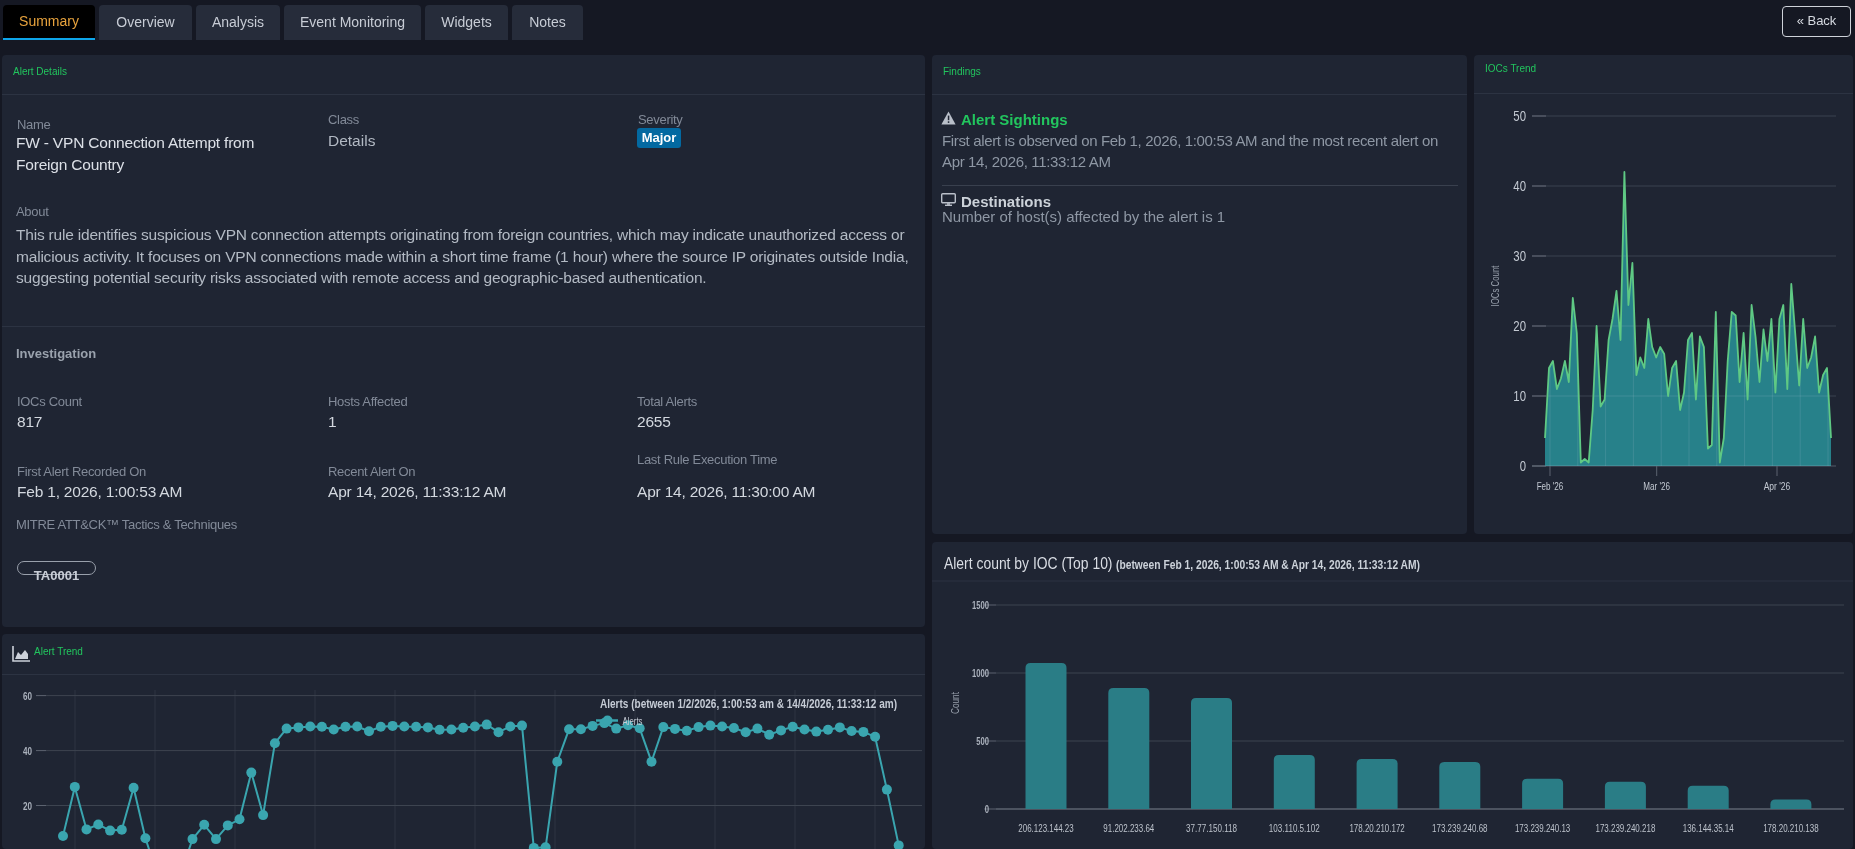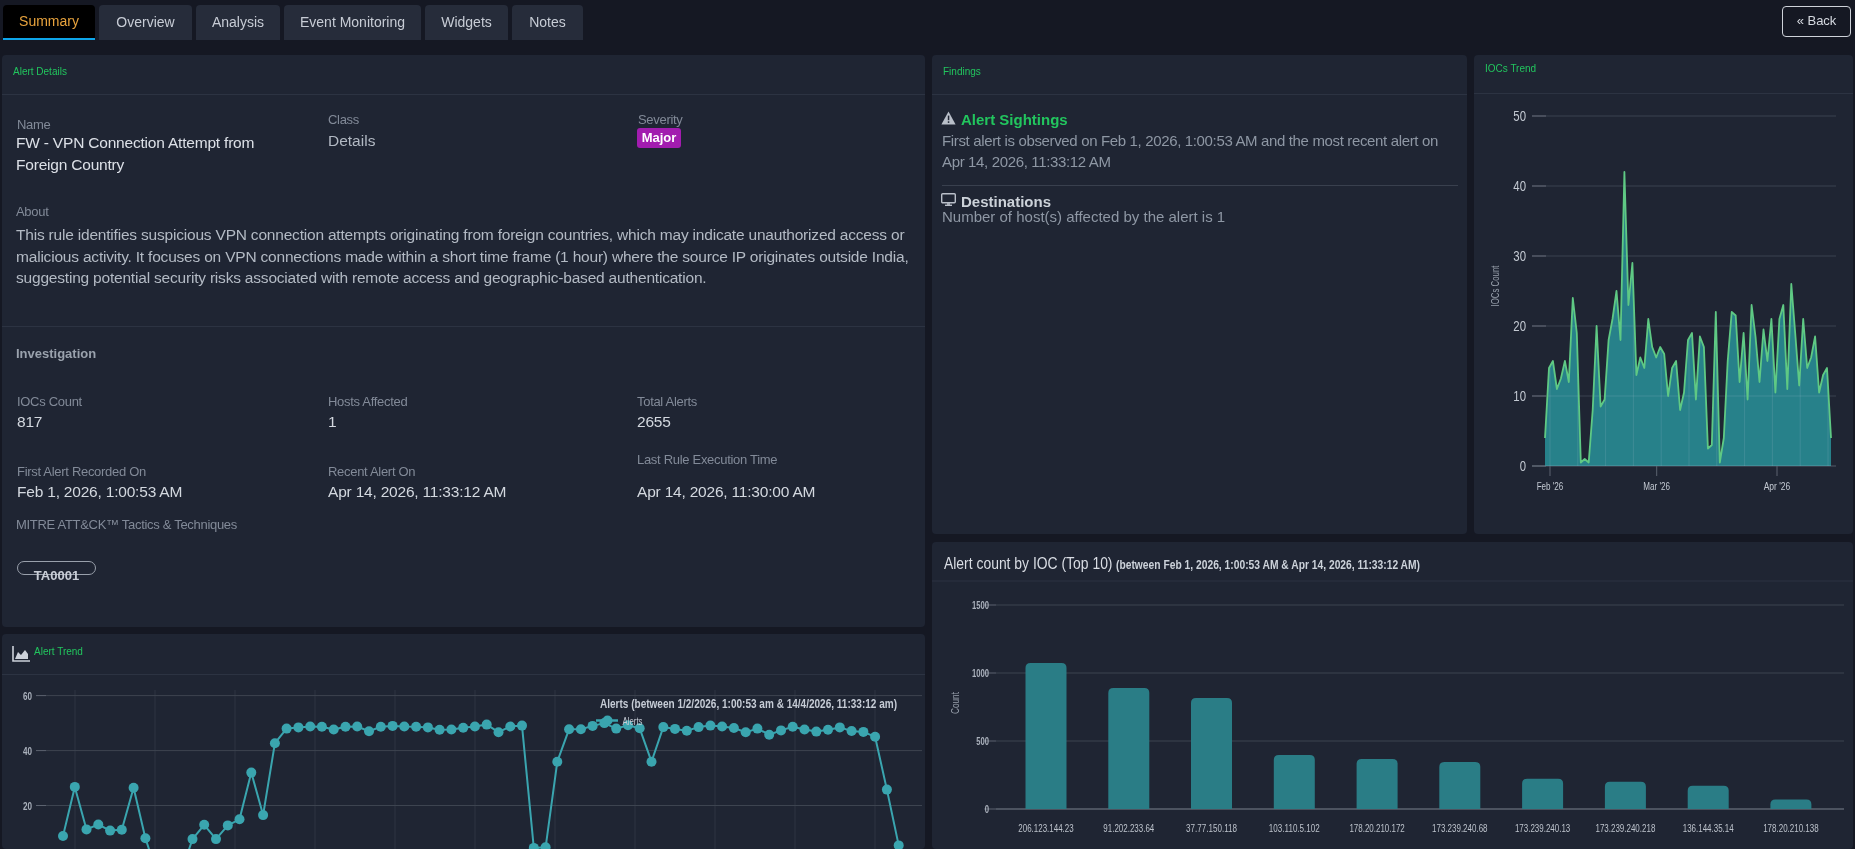--- a/index.html
+++ b/index.html
@@ -26,21 +26,21 @@
 <div class="panel" style="left:1474px;top:55px;width:379px;height:479px"></div>
 <div class="panel" style="left:2px;top:634px;width:923px;height:215px"></div>
 <div class="panel" style="left:932px;top:542px;width:921px;height:307px"></div>
 <div class="ph" style="left:13px;top:66px">Alert Details</div>
 <div class="sepl" style="left:2px;top:94px;width:923px"></div>
 <div class="lbl" style="left:17px;top:117px">Name</div>
 <div class="abs" style="left:16px;top:132px;font-size:15.5px;letter-spacing:-0.2px;line-height:21.5px;color:#dce0e7;white-space:nowrap">FW - VPN Connection Attempt from<br>Foreign Country</div>
 <div class="lbl" style="left:328px;top:112px">Class</div>
 <div class="abs" style="left:328px;top:132px;font-size:15.5px;color:#b2b9c3">Details</div>
 <div class="lbl" style="left:638px;top:112px">Severity</div>
-<div class="abs" style="left:637px;top:128px;width:44px;height:20px;background:#a21caf;border-radius:3px;color:#fff;font-size:13px;font-weight:bold;text-align:center;line-height:20px">Major</div>
+<div class="abs" style="left:637px;top:128px;width:44px;height:20px;background:#0369a1;border-radius:3px;color:#fff;font-size:13px;font-weight:bold;text-align:center;line-height:20px">Major</div>
 <div class="lbl" style="left:16px;top:204px">About</div>
 <div class="abs" style="left:16px;top:224px;font-size:15.5px;letter-spacing:-0.2px;line-height:21.5px;color:#b3bac4;white-space:nowrap">This rule identifies suspicious VPN connection attempts originating from foreign countries, which may indicate unauthorized access or<br>malicious activity. It focuses on VPN connections made within a short time frame (1 hour) where the source IP originates outside India,<br>suggesting potential security risks associated with remote access and geographic-based authentication.</div>
 <div class="sepl" style="left:2px;top:326px;width:923px"></div>
 <div class="abs" style="left:16px;top:346px;font-size:13px;font-weight:600;color:#9aa2ad">Investigation</div>
 <div class="lbl" style="left:17px;top:394px">IOCs Count</div>
 <div class="val" style="left:17px;top:413px">817</div>
 <div class="lbl" style="left:328px;top:394px">Hosts Affected</div>
 <div class="val" style="left:328px;top:413px">1</div>
 <div class="lbl" style="left:637px;top:394px">Total Alerts</div>
 <div class="val" style="left:637px;top:413px">2655</div>

